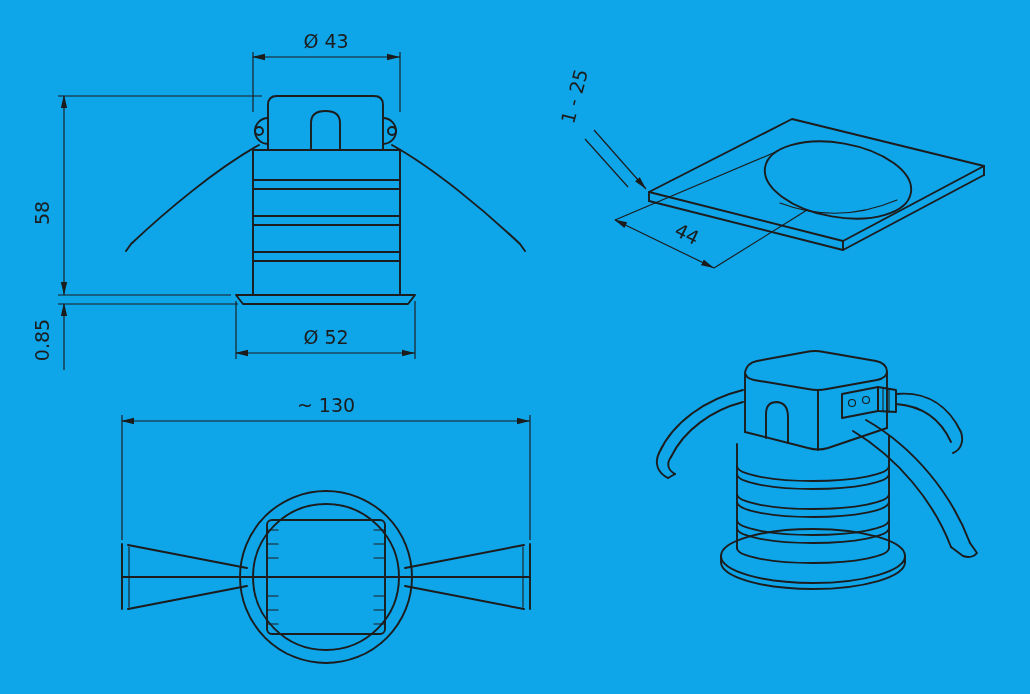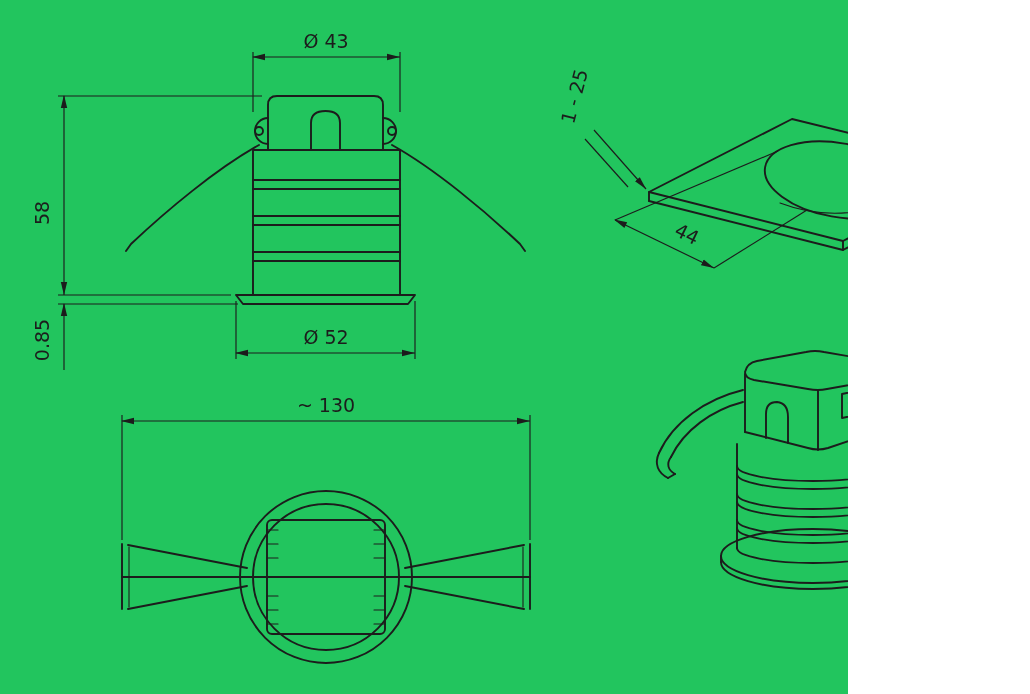--- a/index.html
+++ b/index.html
@@ -2,23 +2,23 @@
 <html><head>
 <meta charset="utf-8">
 <style>
   html, body {
     margin: 0;
     padding: 0;
     background: #ffffff;
   }
   .canvas {
     position: relative;
-    width: 848px;
+    width: 1030px;
     height: 694px;
-    background: #22c55e;
+    background: #0ea5e9;
     overflow: hidden;
   }
   svg { display: block; }
   .obj path, .obj line, .obj rect, .obj ellipse, .obj circle, .obj polygon {
     stroke: #1c1c1c;
     stroke-width: 1.9;
     fill: none;
     stroke-linecap: round;
     stroke-linejoin: round;
   }

